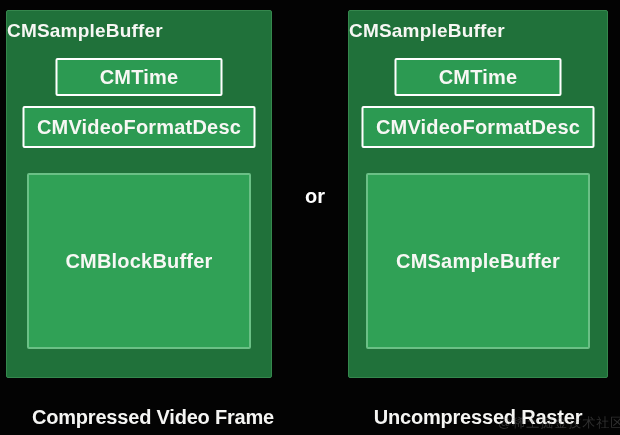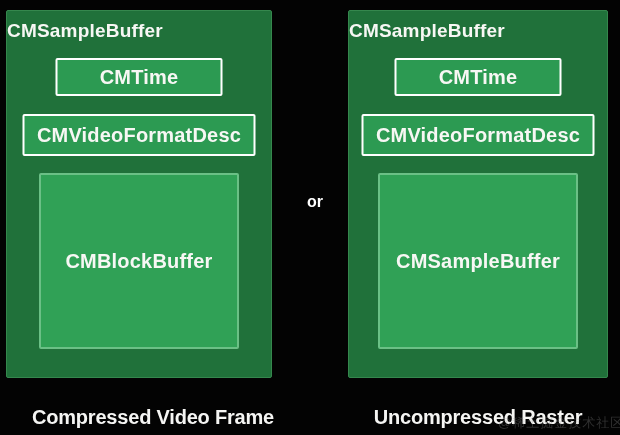--- a/index.html
+++ b/index.html
@@ -21,27 +21,27 @@
     font-size:19px; font-weight:bold; letter-spacing:.2px;
   }
   .inner {
     position:absolute; left:50%; transform:translateX(-50%);
     background:#2c9a52; border:2px solid #ffffff; border-radius:2px;
     box-sizing:border-box;
     display:flex; align-items:center; justify-content:center;
     color:#f7f7f4; font-weight:bold; font-size:20px; letter-spacing:.2px;
   }
   .time    { top:47px;  width:167px; height:38px; }
-  .fmt     { top:103px; width:233px; height:42px; }
-  .payload { top:162px; width:200px; height:176px;
+  .fmt     { top:95px; width:233px; height:42px; }
+  .payload { top:162px; width:224px; height:176px;
              background:#30a156; border-color:#6bc086; }
   .or-label {
     position:absolute; left:290px; top:185px; width:50px;
     text-align:center; color:#ffffff;
-    font-size:16px; font-weight:bold;margin-top:8px;
+    font-size:20px; font-weight:bold;
   }
   .caption {
     position:absolute; top:403px; height:28px; line-height:28px;
     text-align:center; color:#f5f5f3;
     font-size:20px; font-weight:bold; letter-spacing:-.2px;
   }
   .cap-a { left:20px;   width:266px; }
   .cap-b { left:348px; width:260px; }
   .watermark {
     position:absolute; left:498px; top:414px;

